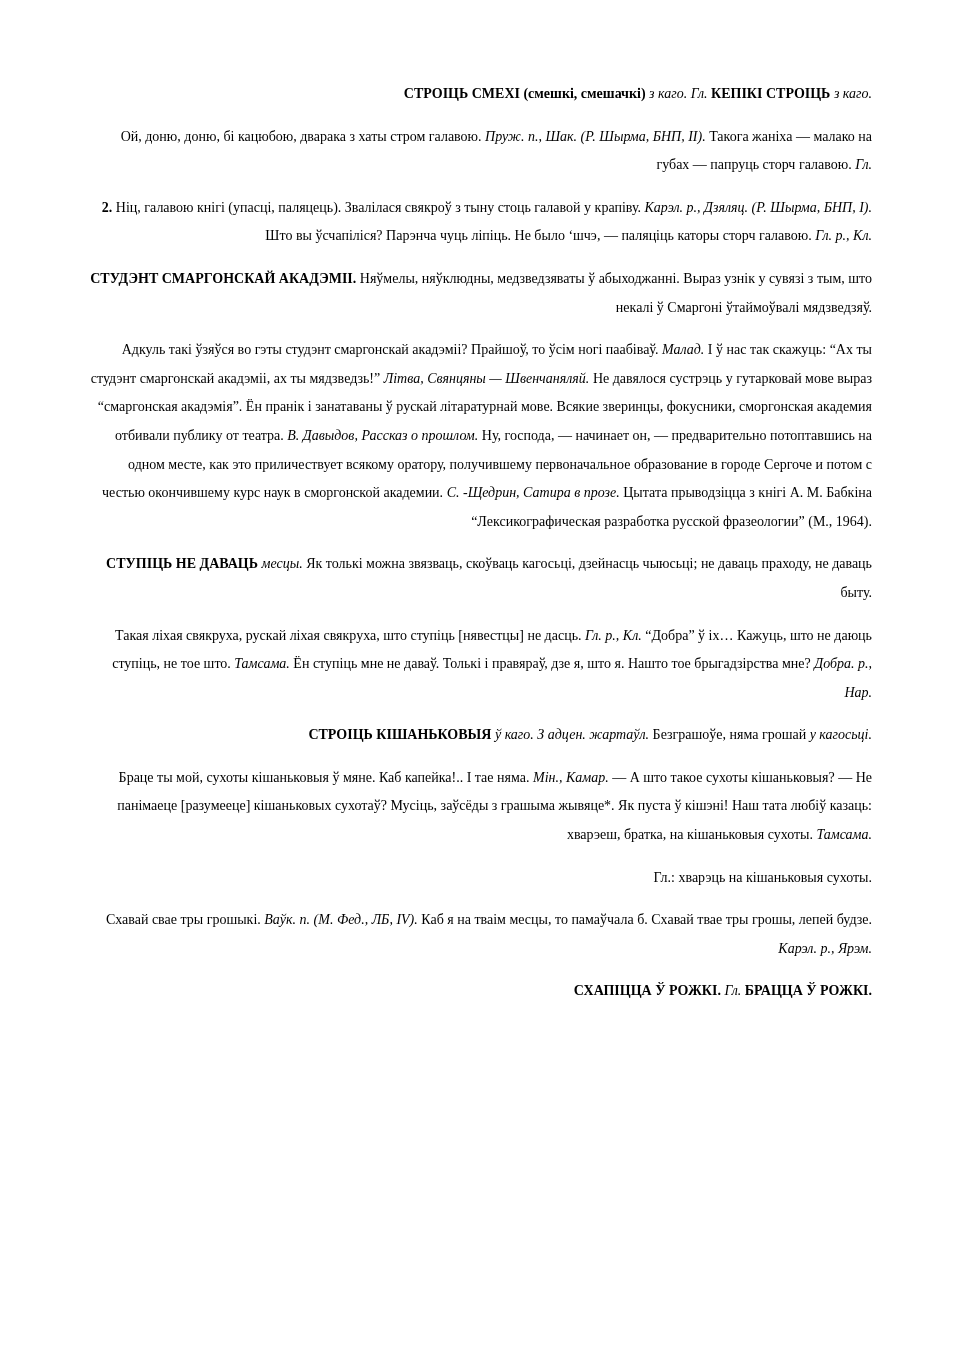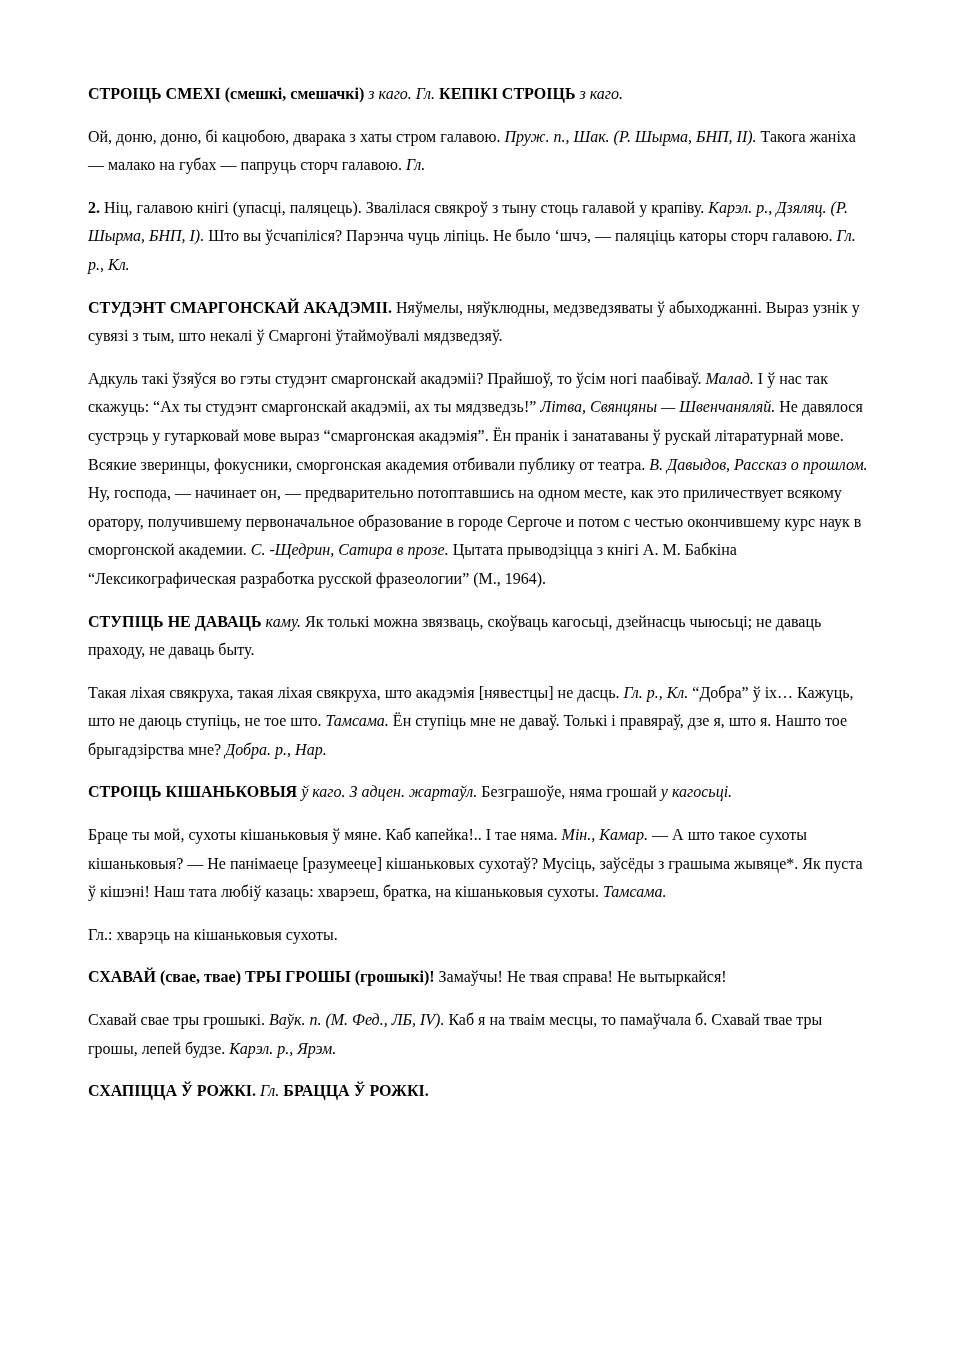--- a/index.html
+++ b/index.html
@@ -23,23 +23,23 @@
     box-sizing: border-box;
     padding: 80px 88px 0 88px;
   }
   .content {
     width: 784px;
   }
   p.entry,
   p.body-para,
   p.ref-line {
     margin: 0 0 14px 0;
-    font-size: 16px;
+    font-size: 14px;
     line-height: 28.6px;
-    text-align: left;
+    text-align: right;
     -webkit-font-smoothing: antialiased;
   }
   p.entry {
     margin-bottom: 14px;
   }
   b, .hw {
     font-weight: bold;
   }
   i, .it {
     font-style: italic;
@@ -52,22 +52,21 @@
 </head>
 <body>
 
 <div class="page">
   <div class="content" id="content">
       <p class="entry"><b>СТРОІЦЬ СМЕХІ (смешкі, смешачкі) </b><i>з каго. Гл. </i><b>КЕПІКІ СТРОІЦЬ </b><i>з каго.</i></p>
       <p class="entry"><span>Ой, доню, доню, бі кацюбою, дварака з хаты стром галавою. </span><i>Пруж. п., Шак. (Р. Шырма, БНП, ІІ). </i><span>Такога жаніха — малако на губах — папруць сторч галавою. </span><i>Гл.</i></p>
       <p class="entry"><b>2. </b><span>Ніц, галавою кнігі (упасці, паляцець). Звалілася свякроў з тыну стоць галавой у крапіву. </span><i>Карэл. р., Дзяляц. (Р. Шырма, БНП, І). </i><span>Што вы ўсчапіліся? Парэнча чуць ліпіць. Не было ‘шчэ, — паляціць каторы сторч галавою. </span><i>Гл. р., Кл.</i></p>
       <p class="entry"><b>СТУДЭНТ СМАРГОНСКАЙ АКАДЭМІІ. </b><span>Няўмелы, няўклюдны, медзведзяваты ў абыходжанні. Выраз узнік у сувязі з тым, што некалі ў Смаргоні ўтаймоўвалі мядзведзяў.</span></p>
       <p class="entry"><span>Адкуль такі ўзяўся во гэты студэнт смаргонскай акадэміі? Прайшоў, то ўсім ногі паабіваў. </span><i>Малад. </i><span>І ў нас так скажуць: “Ах ты студэнт смаргонскай акадэміі, ах ты мядзведзь!” </span><i>Літва, Свянцяны — Швенчаняляй. </i><span>Не давялося сустрэць у гутарковай мове выраз “смаргонская акадэмія”. Ён пранік і занатаваны ў рускай літаратурнай мове. Всякие зверинцы, фокусники, сморгонская академия отбивали публику от театра. </span><i>В. Давыдов, Рассказ о прошлом. </i><span>Ну, господа, — начинает он, — предварительно потоптавшись на одном месте, как это приличествует всякому оратору, получившему первоначальное образование в городе Сергоче и потом с честью окончившему курс наук в сморгонской академии. </span><i>С. -Щедрин, Сатира в прозе. </i><span>Цытата прыводзіцца з кнігі А. М. Бабкіна “Лексикографическая разработка русской фразеологии” (М., 1964).</span></p>
-      <p class="entry"><b>СТУПІЦЬ НЕ ДАВАЦЬ </b><i>каму. </i><span>Як толькі можна звязваць, скоўваць кагосьці, дзейнасць чыюсьці; не даваць праходу, не даваць быту.</span></p>
-      <p class="entry"><span>Такая ліхая свякруха, такая ліхая свякруха, што акадэмія [нявестцы] не дасць. </span><i>Гл. р., Кл. </i><span>“Добра” ў іх… Кажуць, што не даюць ступіць, не тое што. </span><i>Тамсама. </i><span>Ён ступіць мне не даваў. Толькі і правяраў, дзе я, што я. Нашто тое брыгадзірства мне? </span><i>Добра. р., Нар.</i></p>
+      <p class="entry"><b>СТУПІЦЬ НЕ ДАВАЦЬ </b><i>месцы. </i><span>Як толькі можна звязваць, скоўваць кагосьці, дзейнасць чыюсьці; не даваць праходу, не даваць быту.</span></p>
+      <p class="entry"><span>Такая ліхая свякруха, рускай ліхая свякруха, што ступіць [нявестцы] не дасць. </span><i>Гл. р., Кл. </i><span>“Добра” ў іх… Кажуць, што не даюць ступіць, не тое што. </span><i>Тамсама. </i><span>Ён ступіць мне не даваў. Толькі і правяраў, дзе я, што я. Нашто тое брыгадзірства мне? </span><i>Добра. р., Нар.</i></p>
       <p class="entry"><b>СТРОІЦЬ КІШАНЬКОВЫЯ </b><i>ў каго. З адцен. жартаўл. </i><span>Безграшоўе, няма грошай </span><i>у кагосьці.</i></p>
       <p class="entry"><span>Браце ты мой, сухоты кішаньковыя ў мяне. Каб капейка!.. І тае няма. </span><i>Мін., Камар. </i><span>— А што такое сухоты кішаньковыя? — Не панімаеце [разумееце] кішаньковых сухотаў? Мусіць, заўсёды з грашыма жывяце*. Як пуста ў кішэні! Наш тата любіў казаць: хварэеш, братка, на кішаньковыя сухоты. </span><i>Тамсама.</i></p>
       <p class="entry"><span>Гл.: хварэць на кішаньковыя сухоты.</span></p>
-      <p class="entry"><b>СХАВАЙ (свае, твае) ТРЫ ГРОШЫ (грошыкі)! </b><span>Замаўчы! Не твая справа! Не вытыркайся!</span></p>
       <p class="entry"><span>Схавай свае тры грошыкі. </span><i>Ваўк. п. (М. Фед., ЛБ, ІV). </i><span>Каб я на тваім месцы, то памаўчала б. Схавай твае тры грошы, лепей будзе. </span><i>Карэл. р., Ярэм.</i></p>
       <p class="entry"><b>СХАПІЦЦА Ў РОЖКІ. </b><i>Гл. </i><b>БРАЦЦА Ў РОЖКІ.</b></p>
     </div>
 </div>
 
 </body></html>

